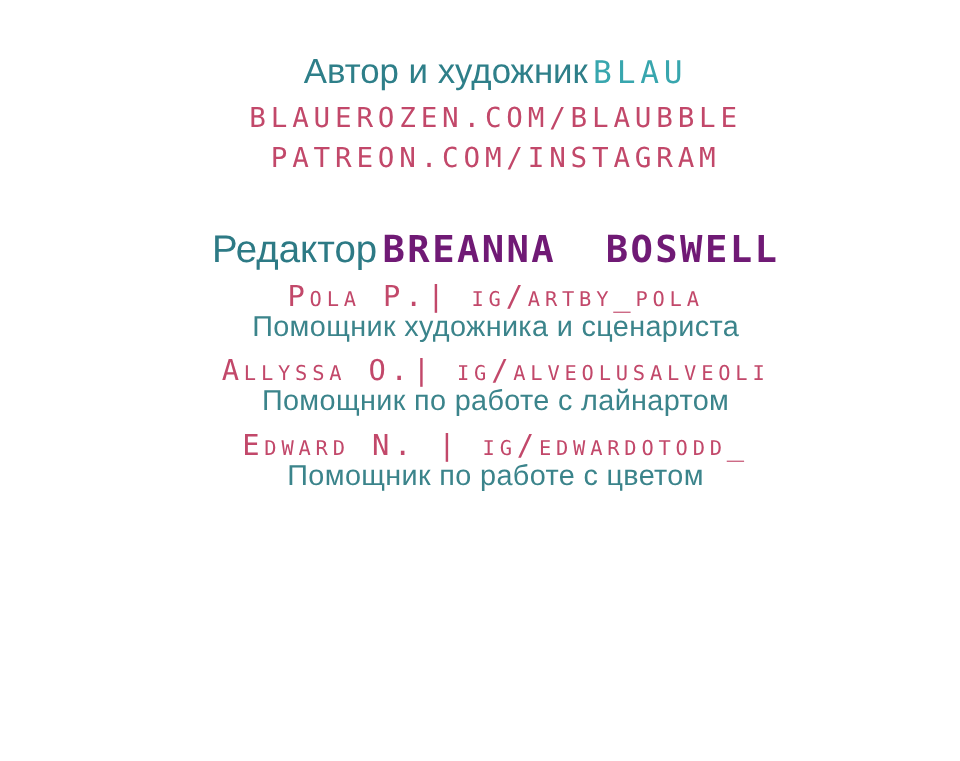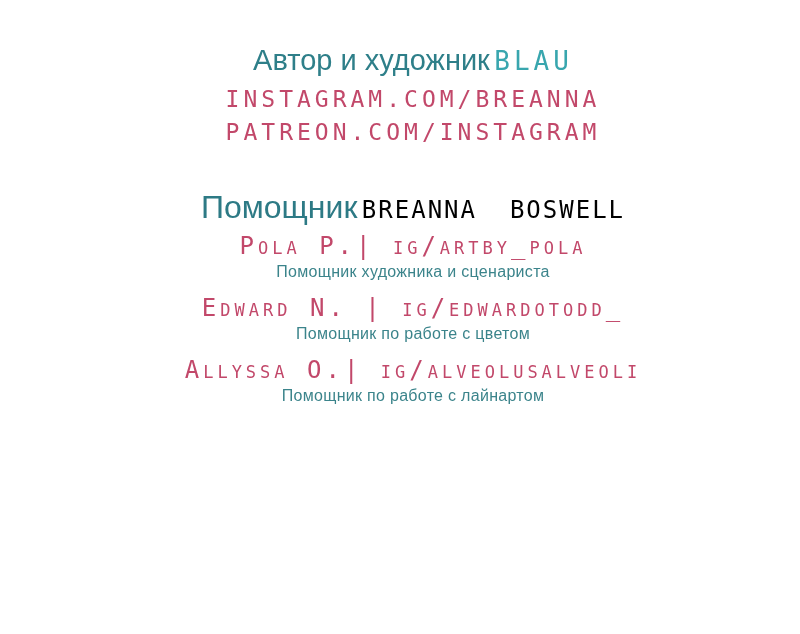--- a/index.html
+++ b/index.html
@@ -49,81 +49,81 @@
   .editor-line {
     margin-top: 38px;
     line-height: 40px;
     white-space: nowrap;
   }
   .editor-label {
     font-size: 32px;
     color: #2d7a85;
   }
   .editor-name {
-    font-size: 24px;
+    font-size: 31px;
     letter-spacing: 2px;
-    color: #000000;
-    font-weight: 400;
+    color: #701a75;
+    font-weight: 700;
   }
   .credits {
   }
   .credit-entry {
     margin-bottom: 10px;
   }
   .credit-name {
     display: block;
     line-height: 26px;
     font-size: 24px;
     letter-spacing: 4px;
     font-variant: small-caps;
     color: #c2486a;
     font-weight: 500;
     white-space: pre;
   }
   .credit-role {
     display: block;
     line-height: 26px;
-    font-size: 16px;
+    font-size: 24px;
     letter-spacing: 0.3px;
     color: #3b848b;
     white-space: nowrap;
   }
 </style>
 </head>
 <body>
 
 <div class="page">
   <div class="content">
 
     <div class="author-line">
       <span class="author-label">Автор и художник</span>
       <span class="author-name mono">BLAU</span>
     </div>
 
-    <div class="url-line mono">INSTAGRAM.COM/BREANNA</div>
+    <div class="url-line mono">BLAUEROZEN.COM/BLAUBBLE</div>
 
     <div class="url-line mono">PATREON.COM/INSTAGRAM</div>
 
     <div class="editor-line">
-      <span class="editor-label">Помощник</span>
+      <span class="editor-label">Редактор</span>
       <span class="editor-name mono">BREANNA  BOSWELL</span>
     </div>
 
     <div class="credits">
 
       <div class="credit-entry">
         <span class="credit-name mono">Pola P.| ig/artby_pola</span>
         <span class="credit-role">Помощник художника и сценариста</span>
       </div>
 
       <div class="credit-entry">
-        <span class="credit-name mono">Edward N. | ig/edwardotodd_</span>
-        <span class="credit-role">Помощник по работе с цветом</span>
+        <span class="credit-name mono">Allyssa O.| ig/alveolusalveoli</span>
+        <span class="credit-role">Помощник по работе с лайнартом</span>
       </div>
 
       <div class="credit-entry">
-        <span class="credit-name mono">Allyssa O.| ig/alveolusalveoli</span>
-        <span class="credit-role">Помощник по работе с лайнартом</span>
+        <span class="credit-name mono">Edward N. | ig/edwardotodd_</span>
+        <span class="credit-role">Помощник по работе с цветом</span>
       </div>
 
     </div>
   </div>
 </div>
 
 </body></html>

